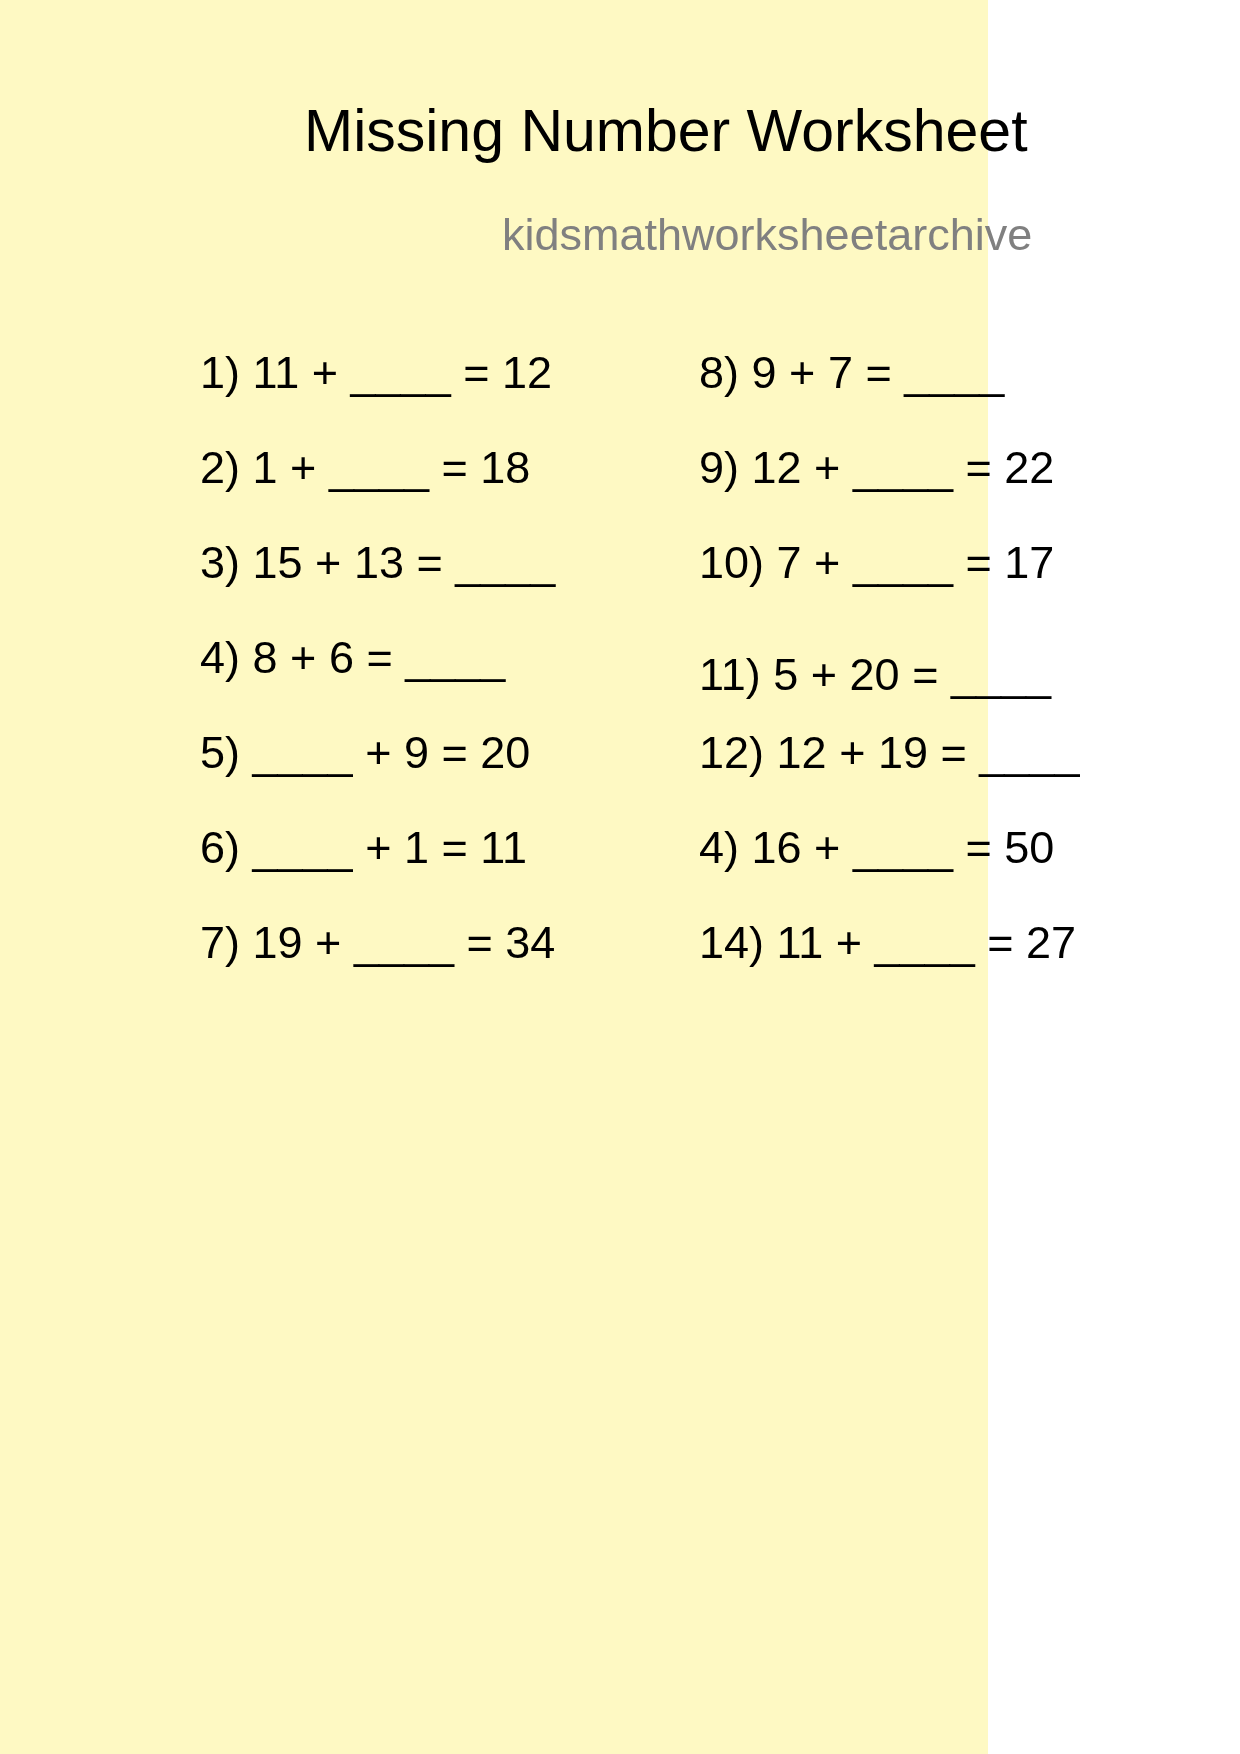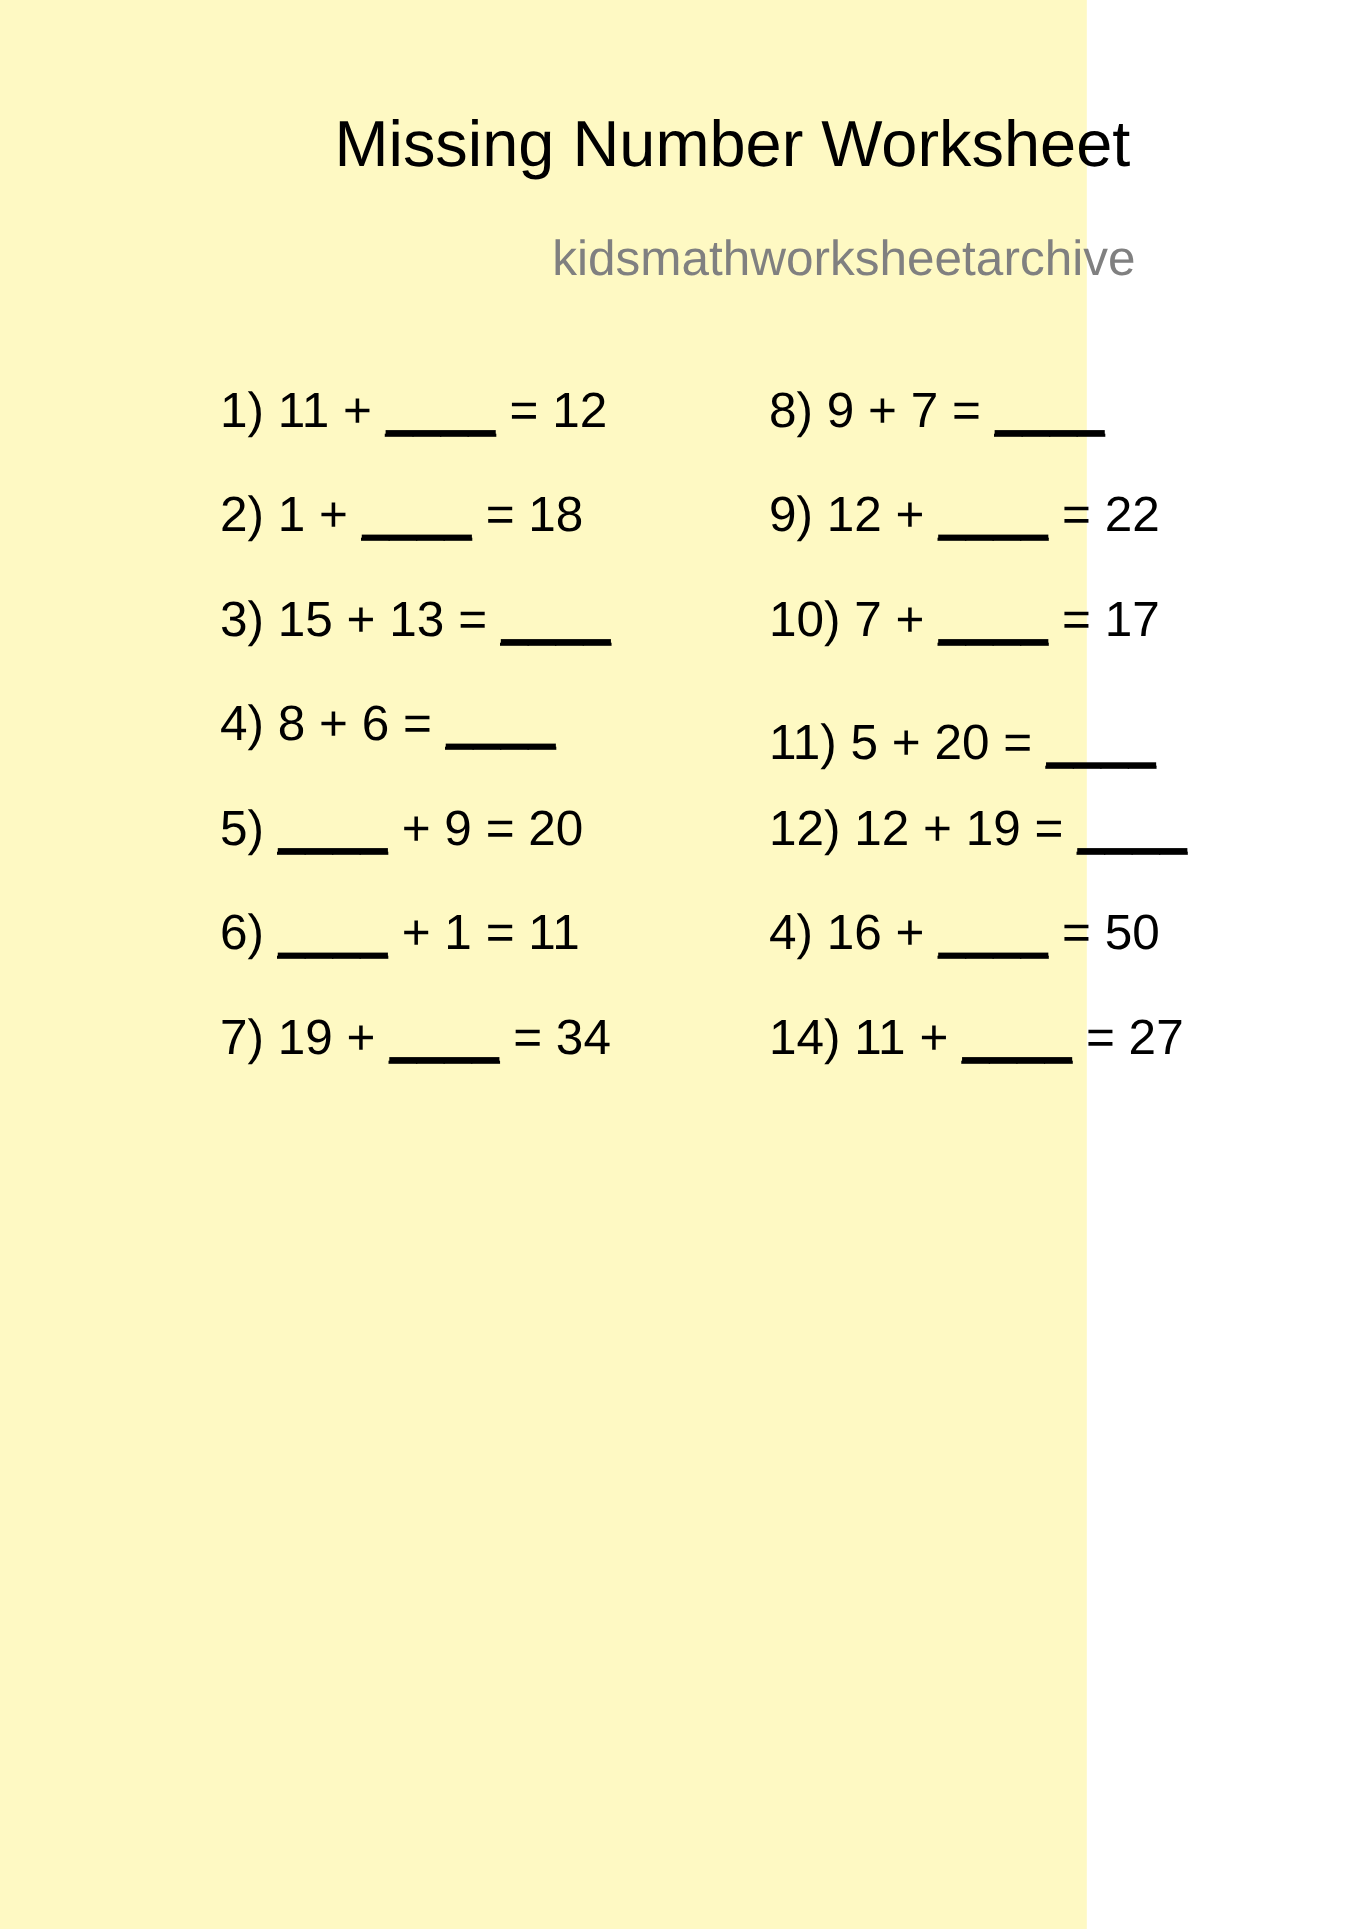--- a/index.html
+++ b/index.html
@@ -54,21 +54,20 @@
       left: 0;
       font-size: 45px;
       line-height: 45px;
       white-space: nowrap;
       color: #000000;
     }
     .problem span { white-space: pre; }
     .blank {
       display: inline-block;
       cursor: text;
-      text-decoration: underline;
     }
   </style>
 </head>
 <body>
 
 <div class="page">
   <h1 class="title">Missing Number Worksheet</h1>
   <div class="subtitle">kidsmathworksheetarchive</div>
 
   <div class="column left">

